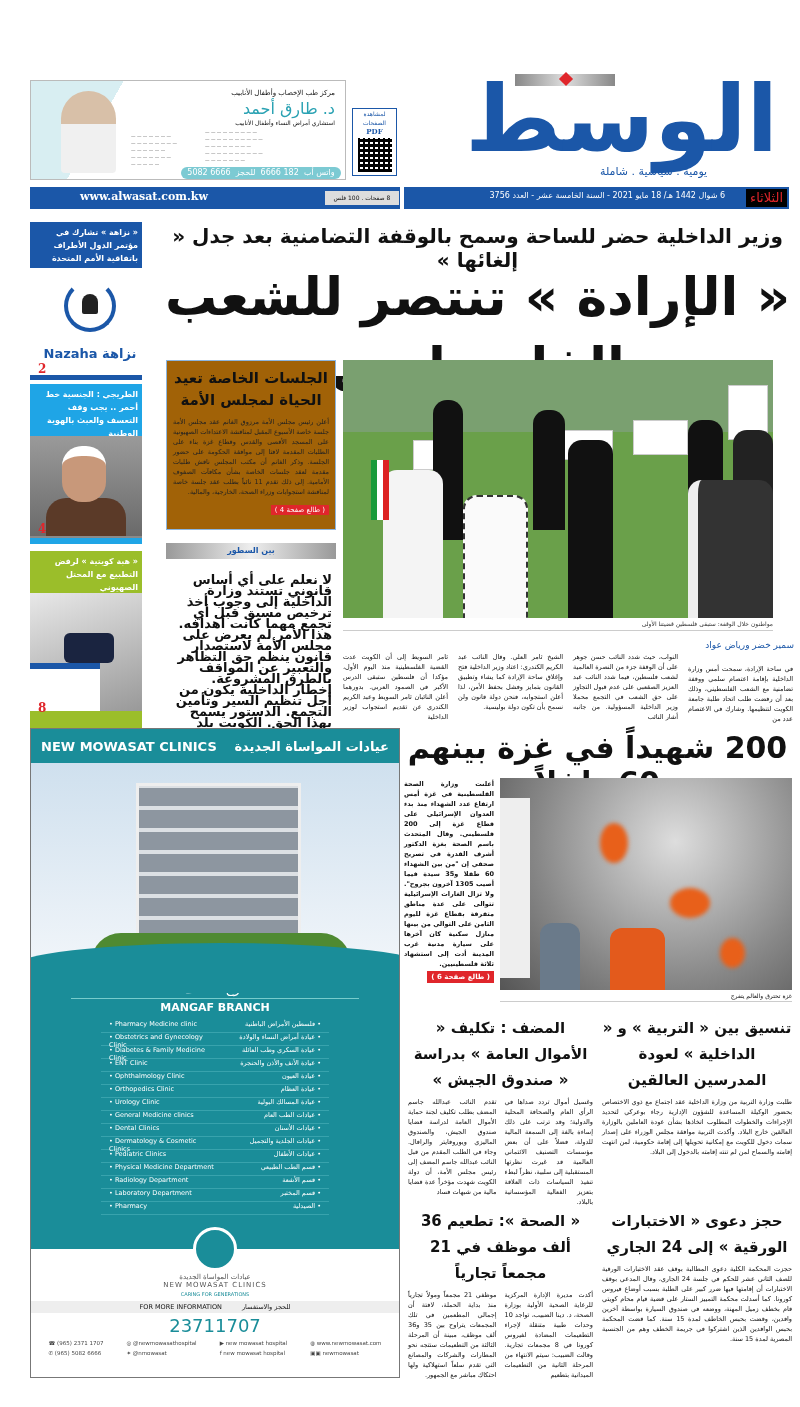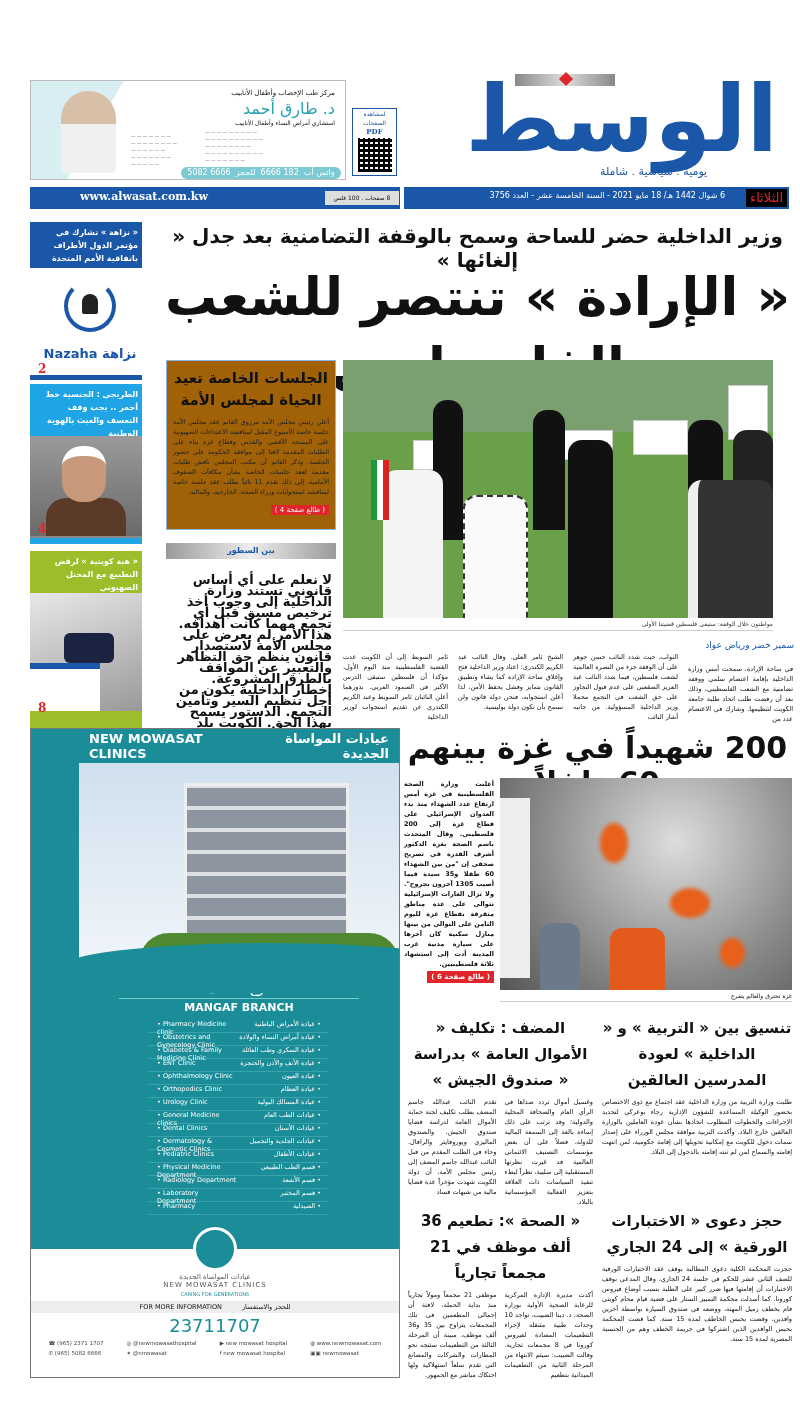--- a/index.html
+++ b/index.html
@@ -83,21 +83,21 @@
   .story-cols .col { flex: 1; font-size: 6.5px; line-height: 10px; text-align: justify; direction: rtl; }
   .story-cols .col.right { padding-top: 0; }
 
   .gaza-head { left: 405px; top: 730px; width: 385px; text-align: center; font-size: 30px; font-weight: bold; letter-spacing: -1px; }
   .gaza-text { left: 404px; top: 779px; width: 90px; direction: rtl; font-size: 6.5px; line-height: 10px; font-weight: bold; text-align: justify; }
   .gaza-photo { left: 500px; top: 778px; width: 292px; height: 212px; background: radial-gradient(circle at 60% 30%, #ddd, #888 60%, #555); overflow: hidden; }
   .fire { position:absolute; background: #e8601a; border-radius: 50%; filter: blur(2px); }
   .gaza-caption { left: 500px; top: 992px; width: 292px; font-size: 6px; text-align: right; border-bottom: 1px solid #ccc; padding-bottom: 2px; }
 
   
-  .clinic-ad { left: 30px; top: 728px; width: 370px; height: 650px; border: 1px solid #777; background: #1a8d99; overflow: hidden; padding-left: 48px; }
+  .clinic-ad { left: 30px; top: 728px; width: 370px; height: 650px; border: 1px solid #777; background: #1a8d99; overflow: hidden; }
   .clinic-header { height: 34px; color: #fff; display:flex; justify-content: space-between; align-items:center; padding: 0 10px; font-weight: bold; font-size: 13px; }
   .clinic-photo { height: 210px; background: linear-gradient(#cfe0ee,#f2f6fa); position: relative; }
   .building { position:absolute; left: 105px; top: 20px; width: 165px; height: 180px; background: repeating-linear-gradient(0deg,#8d96a0 0 18px,#dce0e4 18px 22px); border: 3px solid #eee; }
   .trees { position:absolute; left: 60px; bottom: 0; width: 260px; height: 40px; background: #4f8a32; border-radius: 30px 30px 0 0; }
   .wave { position:absolute; left: -20px; bottom: -20px; width: 420px; height: 50px; background: #1a8d99; border-radius: 50% 50% 0 0; }
   .branch-ar { text-align: center; color: #fff; font-size: 13px; margin-top: 8px; }
   .branch-en { text-align: center; color: #fff; font-size: 11px; font-weight: bold; border-top: 1px solid #7cc; margin: 2px 40px 0; padding-top: 2px; }
   .services { margin-top: 6px; }
   .service-row { display:flex; height: 13px; font-size: 6.5px; color: #fff; border-bottom: 1px solid #38a3ad; margin: 0 70px; }
   .service-row .ar { flex: 1; text-align: right; padding-right: 8px; direction: rtl; }
@@ -247,21 +247,21 @@
   <div class="clinic-photo">
     <div class="building"></div>
     <div class="trees"></div>
     <div class="wave"></div>
   </div>
   <div class="branch-ar rtl">فرع المنقف</div>
   <div class="branch-en">MANGAF BRANCH</div>
   <div class="services" id="services">
       <div class="service-row">
         <span class="en">• Pharmacy Medicine clinic</span>
-        <span class="ar">• عيادة الأمراض الباطنية</span>
+        <span class="ar">• فلسطين الأمراض الباطنية</span>
       </div>
       <div class="service-row">
         <span class="en">• Obstetrics and Gynecology Clinic</span>
         <span class="ar">• عيادة أمراض النساء والولادة</span>
       </div>
       <div class="service-row">
         <span class="en">• Diabetes &amp; Family Medicine Clinic</span>
         <span class="ar">• عيادة السكري وطب العائلة</span>
       </div>
       <div class="service-row">

